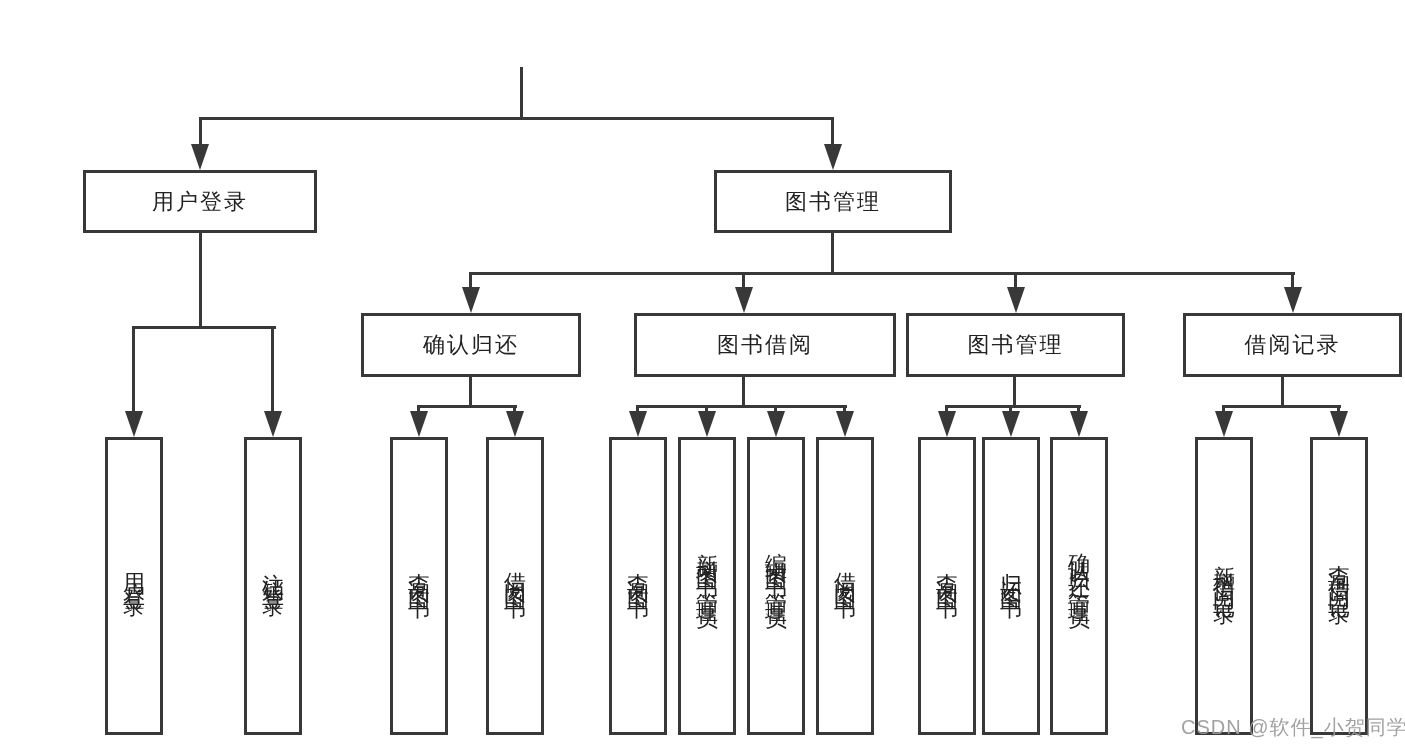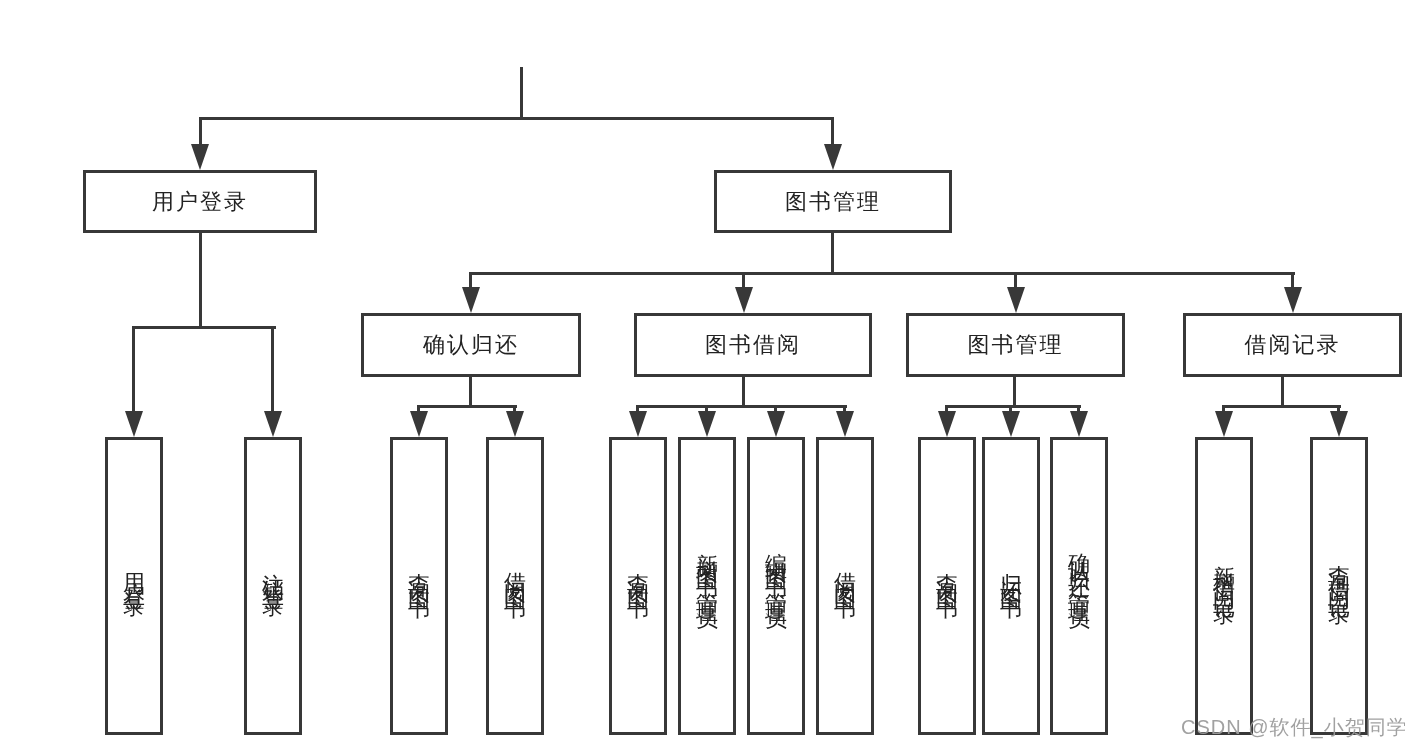--- a/index.html
+++ b/index.html
@@ -125,21 +125,21 @@
   <div class="node" style="left:83px; top:170px; width:234px; height:63px;">
     <span>用户登录</span>
   </div>
   <div class="node" style="left:714px; top:170px; width:238px; height:63px;">
     <span>图书管理</span>
   </div>
 
   <div class="node" style="left:361px; top:313px; width:220px; height:64px;">
     <span>确认归还</span>
   </div>
-  <div class="node" style="left:634px; top:313px; width:238px; height:64px;">
+  <div class="node" style="left:634px; top:313px; width:262px; height:64px;">
     <span>图书借阅</span>
   </div>
   <div class="node" style="left:906px; top:313px; width:219px; height:64px;">
     <span>图书管理</span>
   </div>
   <div class="node" style="left:1183px; top:313px; width:219px; height:64px;">
     <span>借阅记录</span>
   </div>
 
   <div class="node leaf" style="left:105px; top:437px; width:58px; height:298px;">

